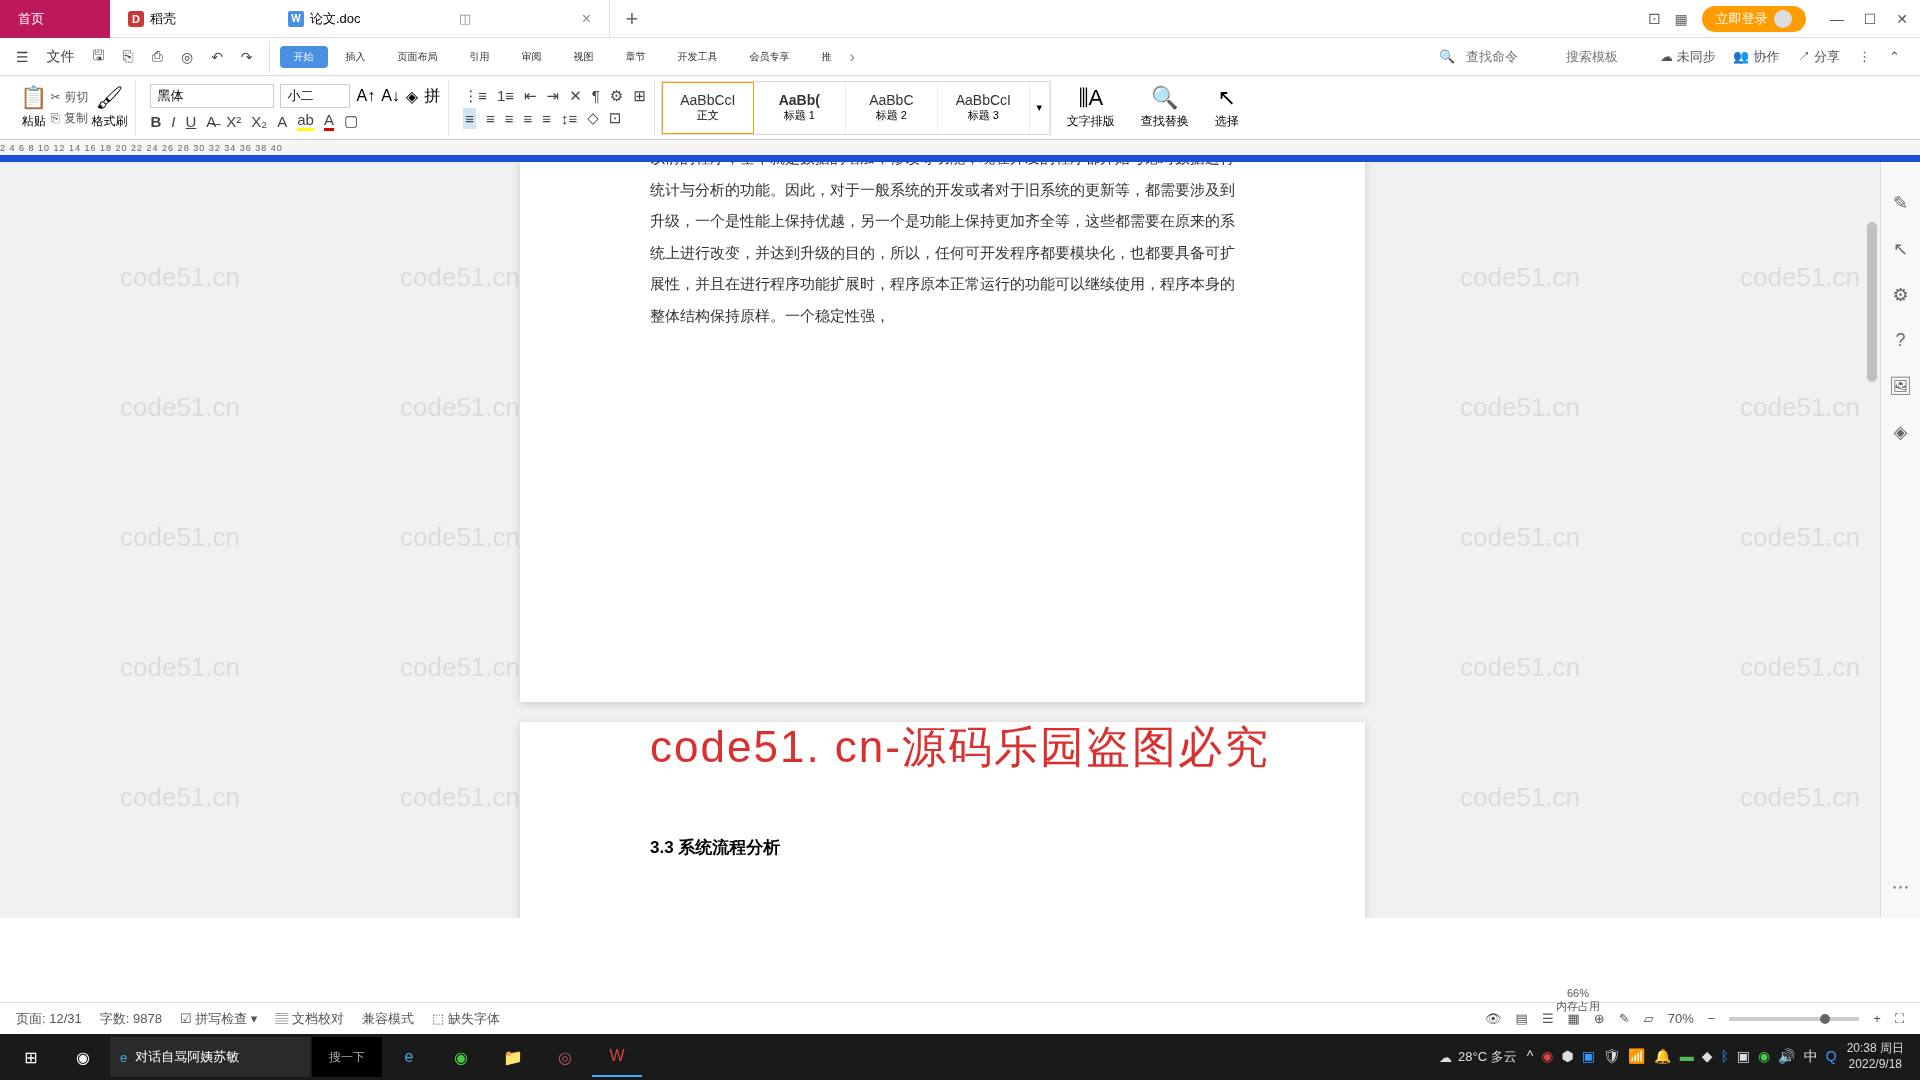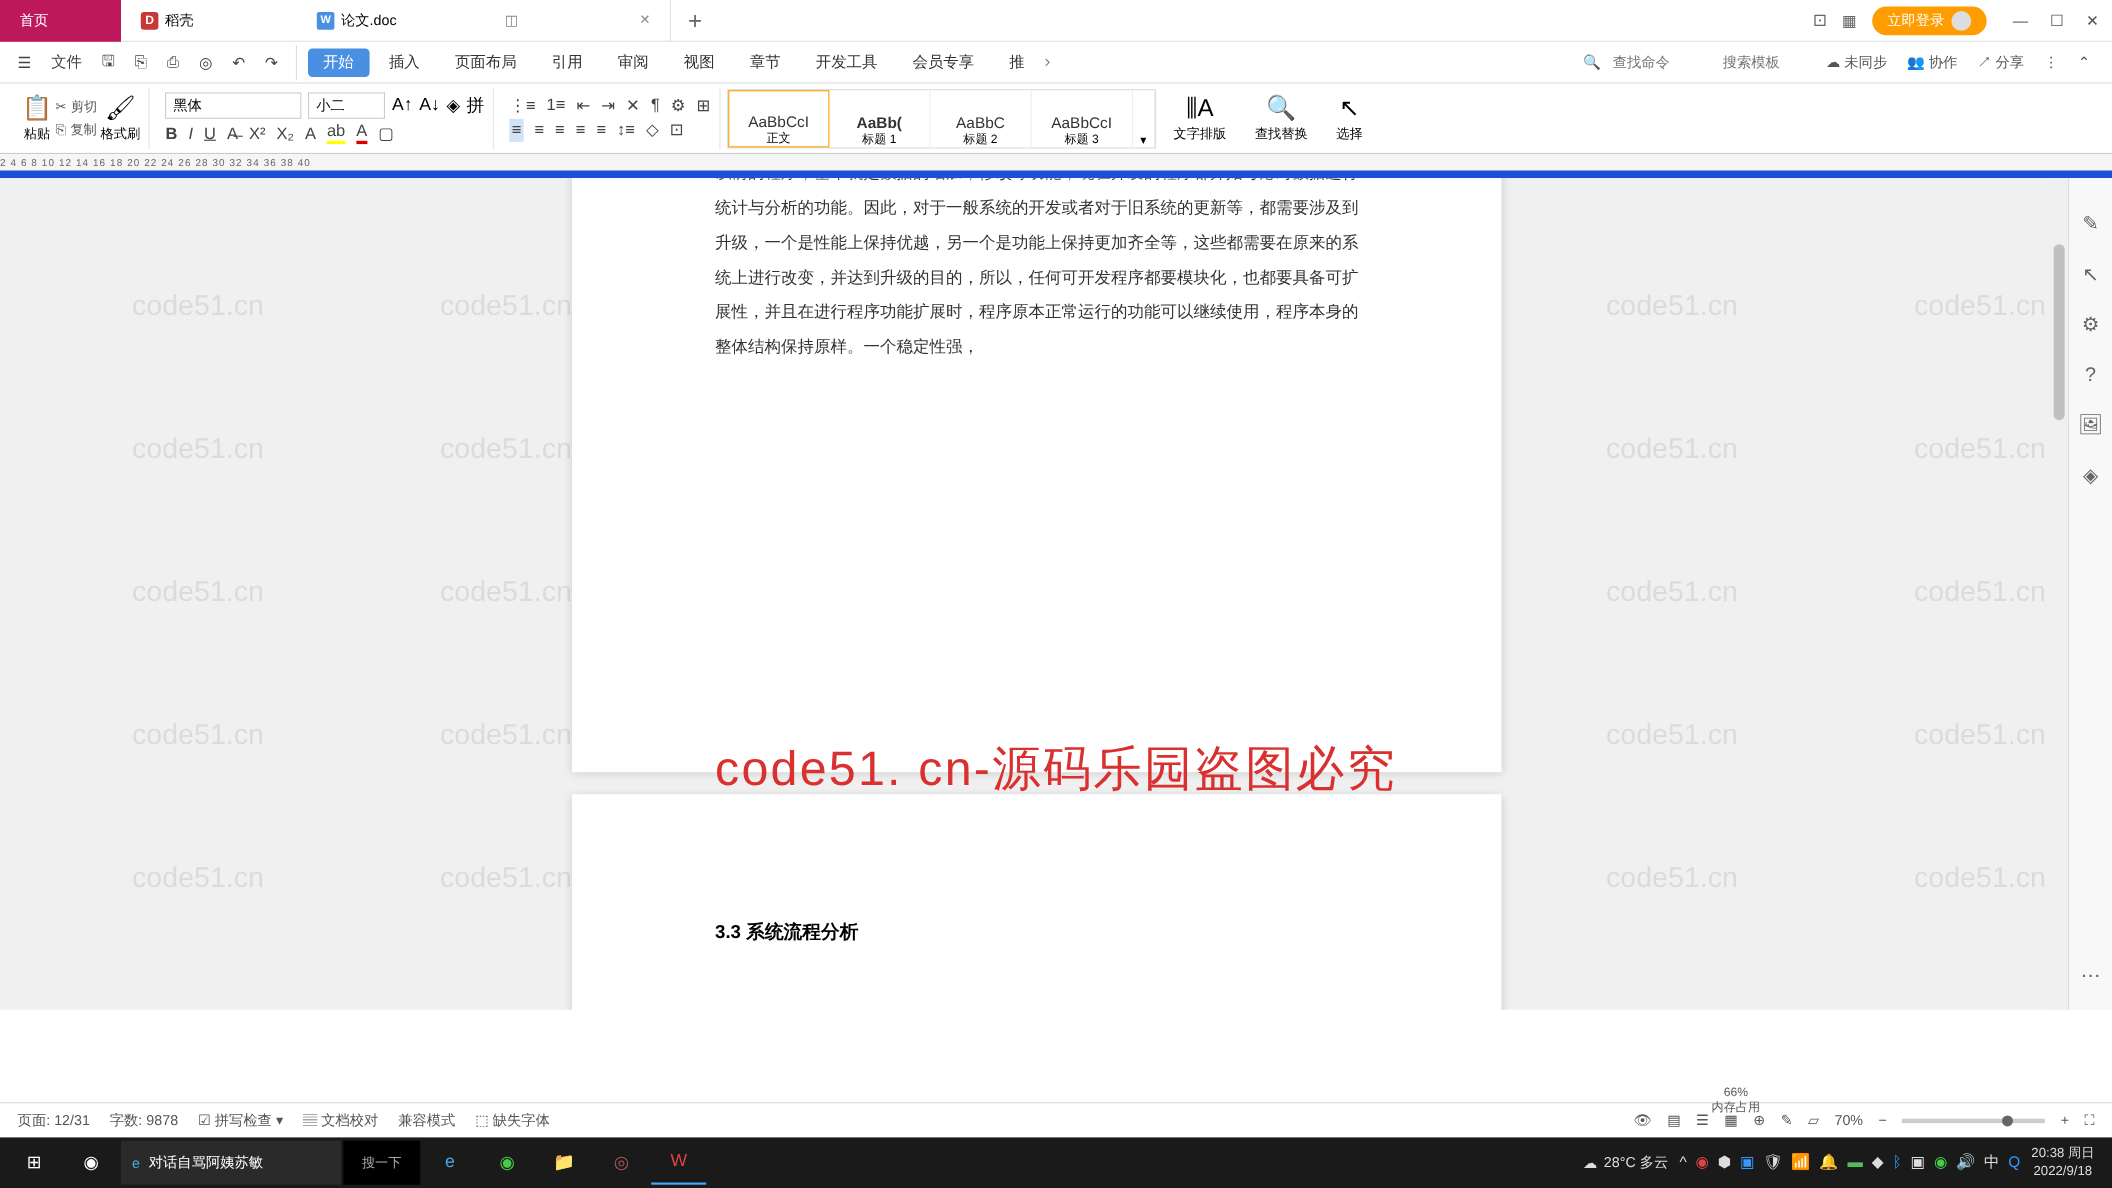--- a/index.html
+++ b/index.html
@@ -15,51 +15,51 @@
 .tab .sq{margin-left:auto;margin-right:12px;color:#888}
 .newtab{width:44px;text-align:center;font-size:22px;color:#666}
 .titlebar-right{margin-left:auto;display:flex;align-items:center;gap:14px;padding-right:12px}
 .titlebar-right .btn{color:#666;font-size:14px}
 .login-btn{background:#ff9c00;color:#fff;padding:4px 14px;border-radius:14px;font-size:13px;display:flex;align-items:flex-start;gap:6px}
 .login-btn .av{width:18px;height:18px;background:#ddd;border-radius:50%}
 .win-ctrl{display:flex;gap:20px;font-size:14px;color:#555;padding-left:10px}
 .menubar{height:38px;display:flex;align-items:center;padding:0 10px;gap:4px;border-bottom:1px solid #ddd}
 .menubar .mi{font-size:14px;color:#444;padding:4px 6px}
 .menubar .file{display:flex;align-items:center;gap:6px;padding-right:10px;border-right:1px solid #ddd;margin-right:6px}
-.menubar .menu-item{padding:4px 14px;font-size:14px;color:#333}
+.menubar .menu-item{padding:4px 14px;font-size:10px;color:#333}
 .menubar .menu-item.active{background:#4a90e2;color:#fff;border-radius:4px}
 .menubar .search-area{margin-left:auto;display:flex;align-items:center;gap:10px;font-size:13px;color:#888}
 .menubar .search-area .inp{border:none;width:90px;font-size:13px;color:#888}
 .menubar .right-tools{display:flex;gap:18px;font-size:13px;color:#555;padding-right:10px;align-items:center}
 .ribbon{height:64px;display:flex;align-items:center;padding:0 12px;border-bottom:1px solid #ccc;gap:6px}
 .rb-grp{display:flex;flex-direction:column;gap:3px;padding:0 8px;border-right:1px solid #e5e5e5;height:56px;justify-content:center}
 .rb-grp.h{flex-direction:row;align-items:center}
 .rb-btn{font-size:12px;color:#555;display:flex;align-items:center;gap:4px}
 .paste-col{display:flex;flex-direction:column;align-items:center;gap:2px;font-size:12px}
 .paste-col .ic{font-size:22px}
 .mini-col{display:flex;flex-direction:column;gap:4px;font-size:12px;color:#555}
 .font-sel{display:flex;gap:6px;align-items:center}
 .font-sel select,.font-sel .sel{border:1px solid #ccc;padding:2px 6px;font-size:13px;background:#fff}
 .font-sel .fname{width:124px}
 .font-sel .fsize{width:70px}
 .font-row{display:flex;gap:10px;align-items:center;font-size:15px;color:#444}
 .style-gallery{display:flex;gap:0;border:1px solid #ddd;height:54px}
-.style-item{width:92px;display:flex;flex-direction:column;align-items:center;justify-content:flex-end;border-right:1px solid #eee;font-size:11px}
+.style-item{width:92px;display:flex;flex-direction:column;align-items:center;justify-content:center;border-right:1px solid #eee;font-size:11px}
 .style-item .prev{font-size:14px;color:#333}
 .style-item.sel{border:1px solid #ff9c00}
 .tool-col{display:flex;flex-direction:column;align-items:center;gap:2px;font-size:12px;padding:0 10px}
 .tool-col .ic{font-size:22px}
 .ruler{height:22px;background:#f5f5f5;border-bottom:7px solid #1d4ed8;position:relative;font-size:9px;color:#666;display:flex;align-items:center;letter-spacing:1px}
 .canvas{height:756px;background:#f0f0f0;position:relative;overflow:hidden}
 .page{position:absolute;background:#fff;box-shadow:0 2px 8px rgba(0,0,0,.15);left:520px;width:845px}
 .page1{top:-60px;height:600px;padding:40px 130px}
 .page2{top:560px;height:600px;padding:100px 130px 40px}
 .doc-text{font-size:15px;color:#333;line-height:2.1;text-align:justify}
 .doc-h{font-size:17px;font-weight:bold;margin:14px 0}
-.watermark{position:absolute;font-size:44px;color:#d93030;font-weight:500;left:50%;top:508px;transform:translateX(-50%);z-index:10;white-space:nowrap;letter-spacing:2px}
+.watermark{position:absolute;font-size:44px;color:#d93030;font-weight:500;left:50%;top:556px;transform:translateX(-50%);z-index:10;white-space:nowrap;letter-spacing:2px}
 .wm-grid{position:absolute;inset:0;pointer-events:none}
 .wm-grid span{position:absolute;color:rgba(100,100,100,.15);font-size:26px;font-weight:400}
 .right-rail{position:absolute;right:0;top:162px;width:40px;height:756px;background:#f8f8f8;border-left:1px solid #ddd;display:flex;flex-direction:column;align-items:center;gap:24px;padding-top:30px;font-size:18px;color:#666}
 .scrollbar{position:absolute;right:40px;top:162px;width:16px;height:756px;background:#f0f0f0}
 .scroll-thumb{position:absolute;width:10px;left:3px;background:#c0c0c0;border-radius:5px}
 .statusbar{position:absolute;bottom:46px;left:0;right:0;height:32px;background:#fff;border-top:1px solid #ddd;display:flex;align-items:center;padding:0 16px;font-size:13px;color:#555;gap:18px}
 .statusbar .right{margin-left:auto;display:flex;align-items:center;gap:14px}
 .zoom-slider{width:130px;height:4px;background:#ccc;position:relative}
 .zoom-slider .h{position:absolute;width:10px;height:10px;background:#666;border-radius:50%;top:-3px;left:70%}
 .taskbar{position:absolute;bottom:0;left:0;right:0;height:46px;background:#1a1a1a;display:flex;align-items:center;padding:0 6px;gap:2px}

